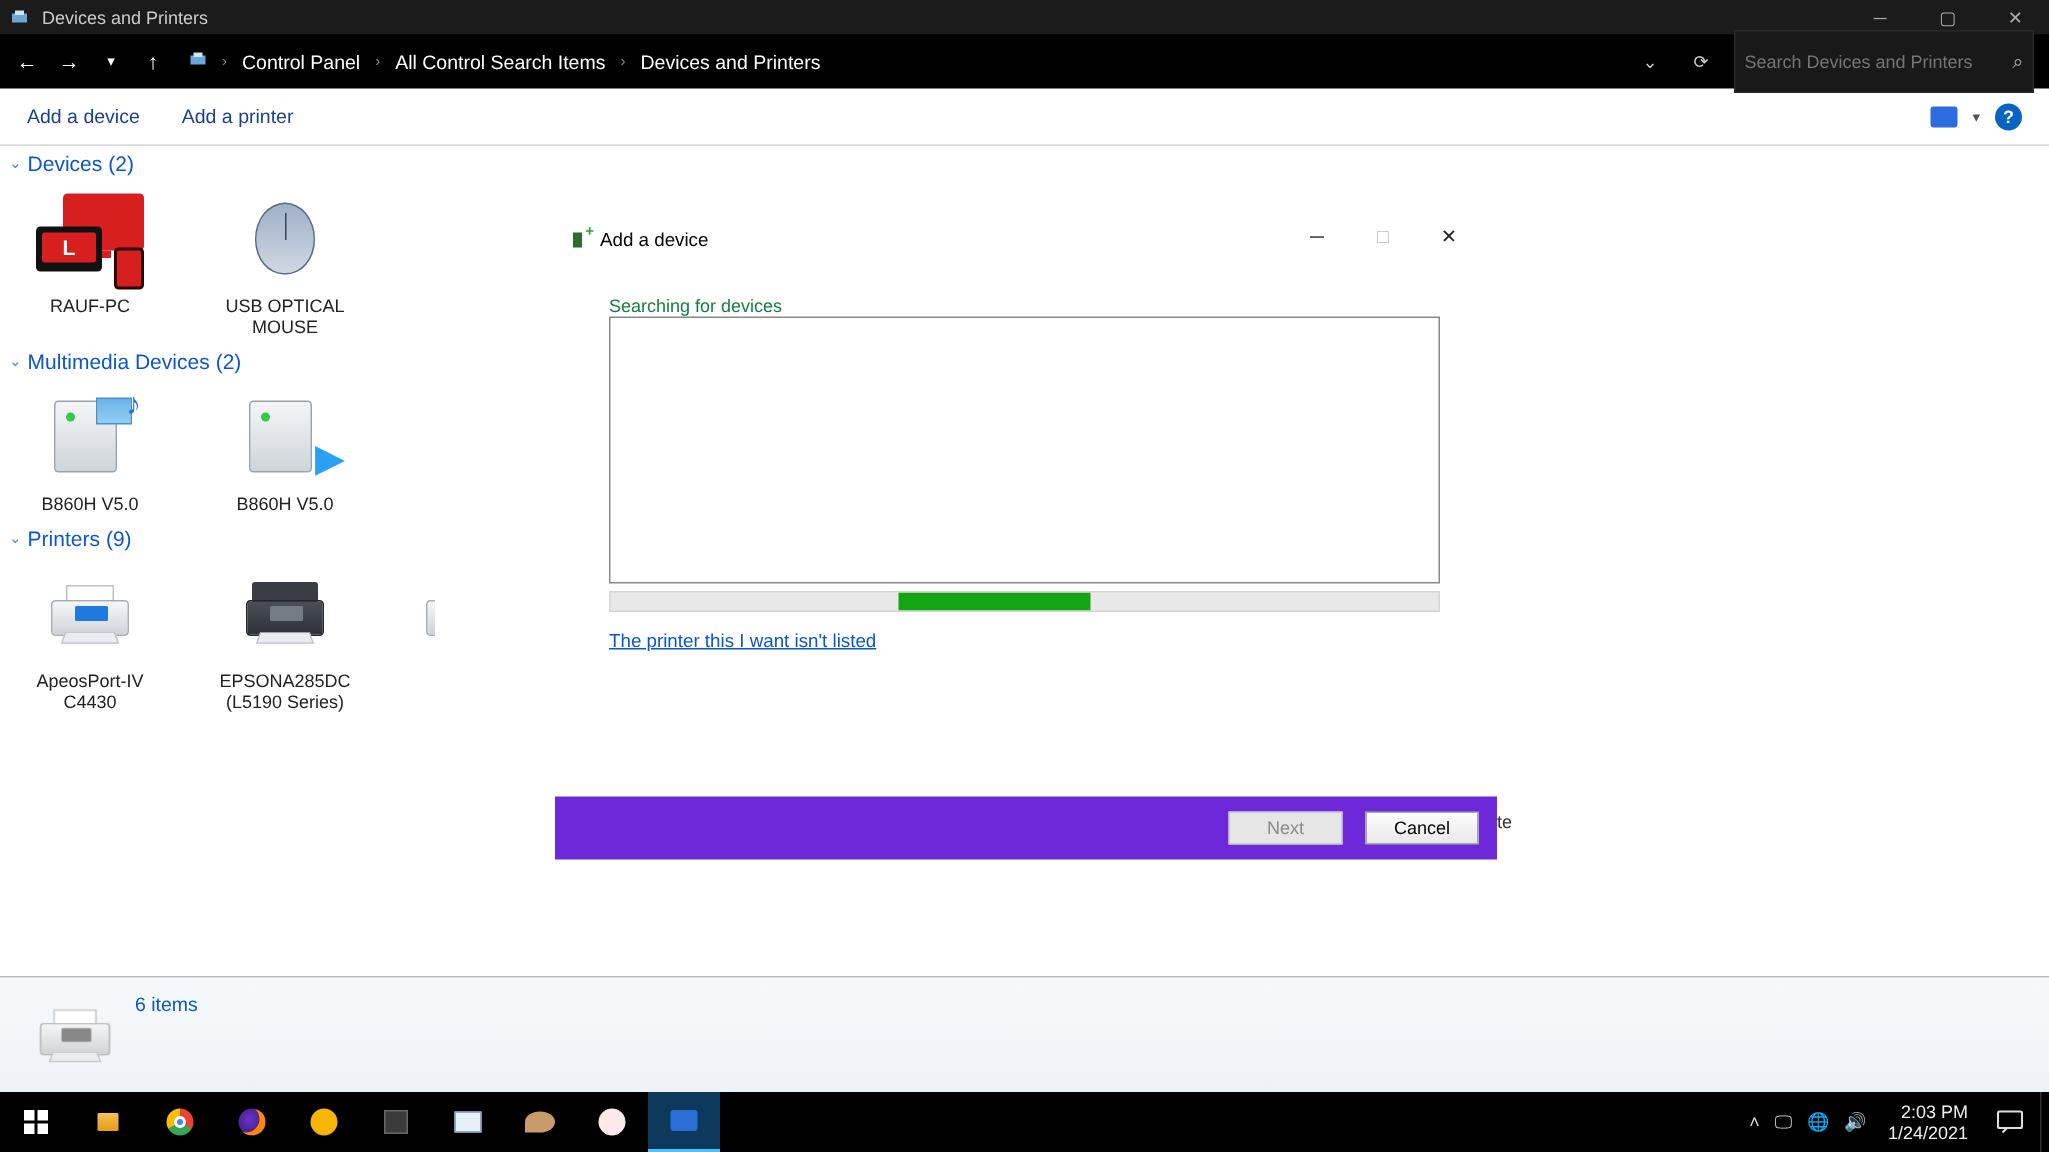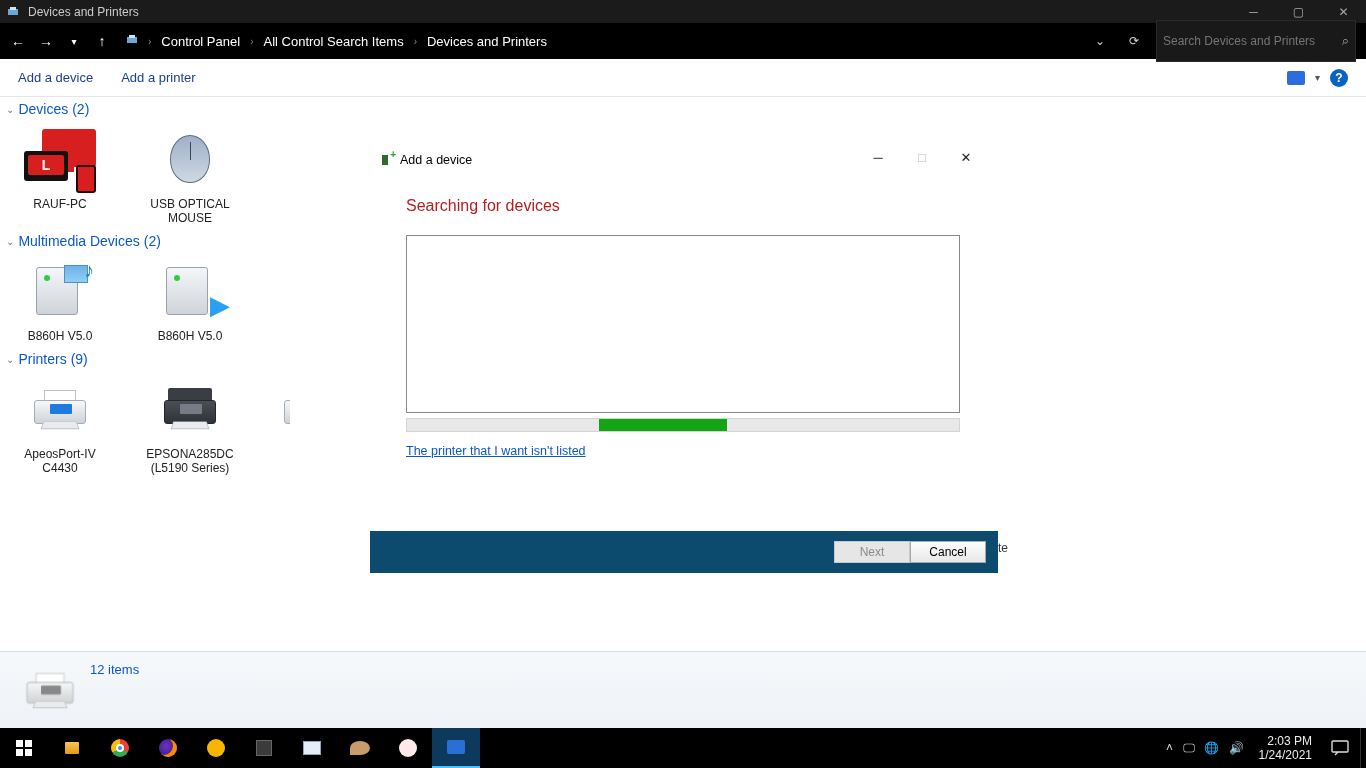--- a/index.html
+++ b/index.html
@@ -87,26 +87,26 @@
 
 .dialog { position:absolute; left:370px; top:44px; width:628px; height:432px; background:#fff; box-shadow:none; }
 .dialog .dtitle { height:38px; display:flex; align-items:center; padding:0 10px; font-size:12.5px; }
 .dialog .dtitle .dico { width:14px; height:14px; margin-right:6px; display:inline-block; position:relative; }
 .dialog .dtitle .dico::before{content:"";position:absolute;left:2px;top:2px;width:6px;height:10px;background:#2f6b2f;}
 .dialog .dtitle .dico::after{content:"+";position:absolute;right:-2px;top:-4px;color:#2f9e2f;font-size:10px;font-weight:bold;}
 .dialog .dtitle .spacer{flex:1;}
 .dialog .dtitle .wbtn{width:44px;height:30px;display:flex;align-items:center;justify-content:center;color:#222;font-size:13px; margin-top:-6px;}
 .dialog .dbody { padding: 18px 36px 0 36px; }
 .dialog h2 { color:#0a3ea8; font-weight:400; font-size:19px; margin-bottom:6px; }
-.dialog .sub { font-size:16px; color:#b91c1c; margin-bottom:20px; }
+.dialog .sub { font-size:12px; color:#15803d; margin-bottom:0; }
 .dialog .listbox { width:554px; height:178px; border:1px solid #888; background:#fff; }
 .dialog .progress { width:554px; height:14px; background:#e8e8e8; border:1px solid #d4d4d4; margin-top:5px; position:relative; overflow:hidden; }
 .dialog .progress .chunk { position:absolute; left:192px; top:0; width:128px; height:100%; background:#14a514; }
 .dialog .link { color:#0b57c9; font-size:12.5px; text-decoration:underline; display:inline-block; margin-top:12px; }
-.dialog .dfoot { position:absolute; left:0; right:0; bottom:0; height:42px; background:#0c4a6e; display:flex; align-items:center; justify-content:flex-end; gap:0; padding:0 12px; }
+.dialog .dfoot { position:absolute; left:0; right:0; bottom:0; height:42px; background:#6d28d9; display:flex; align-items:center; justify-content:flex-end; gap:15px; padding:0 12px; }
 .dialog .dfoot button { width:76px; height:22px; font-size:12px; background:linear-gradient(#fdfdfd,#e8e8e8); border:1px solid #a9a9a9; }
 .dialog .dfoot button:disabled { color:#8a8a8a; background:#e6e6e6; border-color:#c9c9c9; }
 
 .faded-behind { position:absolute; left:998px; top:444px; color:#333; font-size:12px; }
 </style>
 </head>
 <body>
 
 <div class="titlebar">
   <span class="ico">
@@ -266,39 +266,39 @@
       <div class="wbtn">─</div>
       <div class="wbtn" style="color:#bbb">□</div>
       <div class="wbtn">✕</div>
     </div>
     <div class="dbody">
       <div class="sub">Searching for devices</div>
       <div class="listbox"></div>
       <div class="progress">
           <div class="chunk"></div>
         </div>
-      <a class="link" href="#">The printer that I want isn't listed</a>
+      <a class="link" href="#">The printer this I want isn't listed</a>
     </div>
     <div class="dfoot">
       <button disabled="">Next</button>
       <button>Cancel</button>
     </div>
   </div>
 </div>
 
 <div class="statusbar">
   <div class="thumb">
     <div class="printer" style="transform:scale(.9)">
         <div class="paper"></div>
         <div class="body"></div>
         <div class="screen" style="background:#888"></div>
         <div class="tray"></div>
       </div>
   </div>
-  <span style="align-self:flex-start;margin-top:10px;">12 items</span>
+  <span style="align-self:flex-start;margin-top:10px;">6 items</span>
 </div>
 
 <div class="taskbar">
   <div class="tbtn">
     <svg width="16" height="16" viewBox="0 0 16 16">
         <rect x="0" y="0" width="7" height="7" fill="#fff"></rect>
         <rect x="9" y="0" width="7" height="7" fill="#fff"></rect>
         <rect x="0" y="9" width="7" height="7" fill="#fff"></rect>
         <rect x="9" y="9" width="7" height="7" fill="#fff"></rect>
       </svg>

